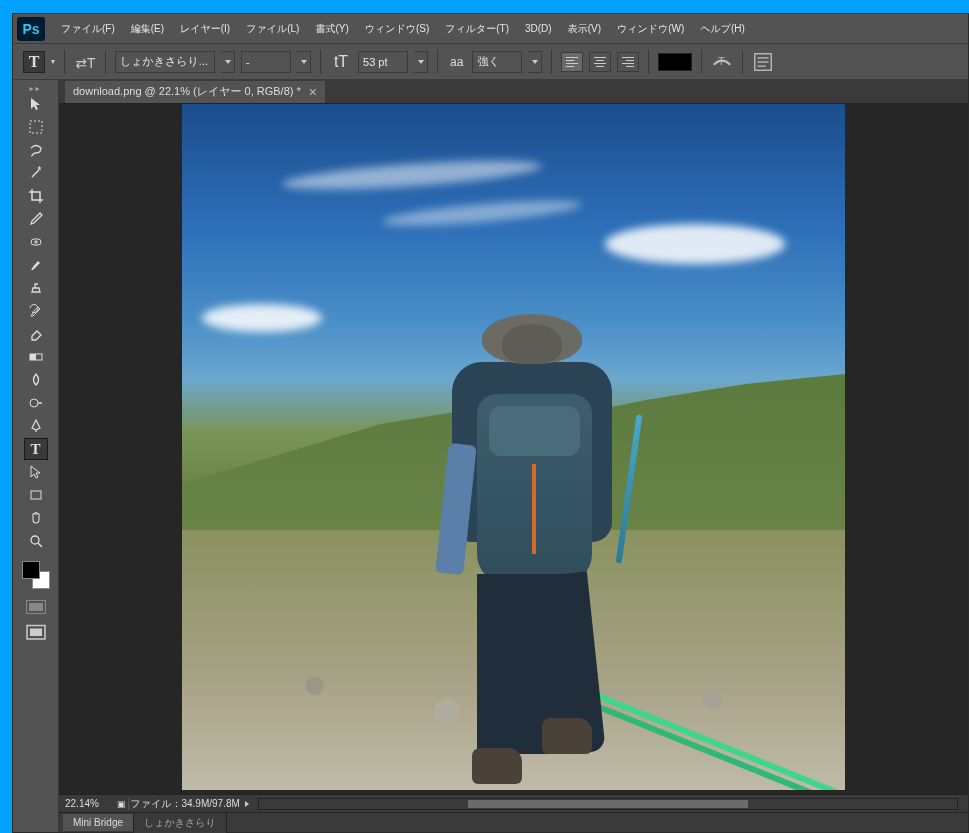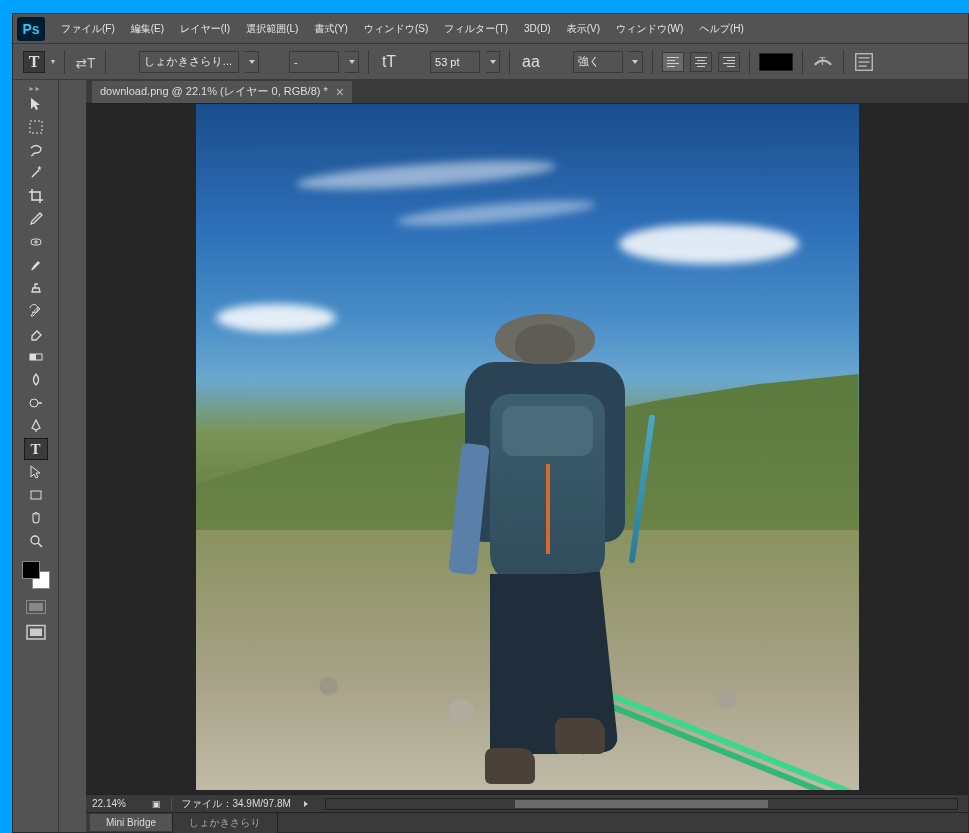--- a/index.html
+++ b/index.html
@@ -8,46 +8,46 @@
 
 .menubar { display: flex; align-items: center; height: 30px; background: #535353; border-bottom: 1px solid #3a3a3a; padding-left: 4px; }
 .ps-logo { width: 28px; height: 24px; background: #001c33; border-radius: 3px; display: flex; align-items: center; justify-content: center; margin-right: 8px; }
 .ps-logo-text { color: #31c5f4; font-weight: 700; font-size: 14px; }
 .menu-item { color: #e6e6e6; font-size: 10px; padding: 4px 8px; cursor: pointer; }
 
 .options-bar { display: flex; align-items: center; height: 36px; background: #535353; border-bottom: 1px solid #3a3a3a; padding: 0 10px; gap: 6px; }
 .opt-icon { width: 22px; height: 22px; display: flex; align-items: center; justify-content: center; color: #ddd; }
 .opt-icon.selected { background: #3a3a3a; border: 1px solid #222; }
 .opt-sep { width: 1px; height: 24px; background: #3a3a3a; margin: 0 3px; }
-.opt-select { height: 22px; background: #535353; border: 1px solid #3a3a3a; color: #e6e6e6; font-size: 11px; padding: 0 4px; display: flex; align-items: center; margin-left: 24px; }
+.opt-select { height: 22px; background: #535353; border: 1px solid #3a3a3a; color: #e6e6e6; font-size: 11px; padding: 0 4px; display: flex; align-items: center; }
 .opt-select.font { width: 100px; }
 .opt-select.style { width: 50px; }
 .opt-select.size { width: 50px; }
 .opt-select.strength { width: 50px; }
 .opt-dd { width: 14px; height: 22px; background: #535353; border: 1px solid #3a3a3a; border-left: none; display: flex; align-items: center; justify-content: center; color: #ccc; font-size: 7px; }
-.opt-label { color: #ddd; font-size: 16px; margin: 0 3px; }
+.opt-label { color: #ddd; font-size: 12px; margin: 0 3px; }
 .align-btn { width: 22px; height: 20px; border: 1px solid #3a3a3a; display: flex; align-items: center; justify-content: center; background: #535353; }
 .align-btn.active { background: #6a6a6a; }
 .color-swatch { width: 34px; height: 18px; background: #000; border: 1px solid #222; }
 .mini-icon { width: 22px; height: 22px; display: flex; align-items: center; justify-content: center; color: #bbb; }
 
 .work-area { display: flex; height: calc(100% - 66px); }
 .tool-palette { width: 46px; background: #535353; border-right: 1px solid #3a3a3a; padding-top: 4px; display: flex; flex-direction: column; align-items: center; gap: 1px; }
 .tool-handle { width: 24px; height: 8px; display: flex; align-items: center; justify-content: center; color: #aaa; font-size: 8px; letter-spacing: 2px; }
 .tool { width: 24px; height: 22px; display: flex; align-items: center; justify-content: center; color: #ddd; cursor: pointer; position: relative; }
 .tool.active { background: #3a3a3a; border: 1px solid #1a1a1a; }
 .tool svg { width: 16px; height: 16px; }
 .fg-bg { width: 28px; height: 28px; position: relative; margin-top: 8px; }
 .fg-sw { position: absolute; width: 18px; height: 18px; background: #000; border: 1px solid #888; top: 0; left: 0; z-index: 2; }
 .bg-sw { position: absolute; width: 18px; height: 18px; background: #fff; border: 1px solid #888; bottom: 0; right: 0; }
 .mask-mode { width: 20px; height: 14px; border: 1px solid #888; margin-top: 10px; background: #535353; position: relative; }
 .mask-mode::after { content: ""; position: absolute; inset: 2px; background: #888; }
 .screen-mode { width: 24px; height: 20px; display: flex; align-items: center; justify-content: center; color: #ccc; margin-top: 8px; }
 
-.canvas-area { flex: 1; background: #262626; display: flex; flex-direction: column; margin-left: 27px; }
+.canvas-area { flex: 1; background: #262626; display: flex; flex-direction: column; }
 .doc-tabs { height: 24px; display: flex; align-items: center; padding-left: 6px; background: #3a3a3a; border-bottom: 1px solid #222; }
 .doc-tab { display: flex; align-items: center; gap: 8px; padding: 3px 8px; color: #ddd; font-size: 11px; background: #535353; }
 .doc-tab-close { color: #bbb; font-size: 14px; cursor: pointer; }
 
 .canvas-viewport { flex: 1; position: relative; overflow: hidden; display: flex; align-items: flex-start; justify-content: center; background: #262626; }
 .image-stage { margin-top: 0; width: 663px; height: 686px; background: linear-gradient(to bottom, #1b4d8c 0%, #2d6fb8 18%, #4a8fc8 32%, #6ba8d0 40%, #7a9456 48%, #6d8549 55%, #8a9b6a 65%, #9aa582 80%, #b5b09a 100%); position: relative; overflow: hidden; }
 
 
 .cloud { position: absolute; background: rgba(255,255,255,0.85); border-radius: 50%; filter: blur(4px); }
 .c1 { width: 180px; height: 40px; top: 120px; right: 60px; }
@@ -70,49 +70,49 @@
 .pole { position: absolute; top: 100px; right: -10px; width: 6px; height: 150px; background: linear-gradient(to bottom, #4aa8c8, #2a7a98); transform: rotate(8deg); border-radius: 3px; }
 .pants { position: absolute; top: 260px; left: 35px; width: 110px; height: 180px; background: #1f2e3a; }
 .pants::before { content: ""; position: absolute; top: 0; left: 0; width: 48px; height: 180px; background: #1f2e3a; border-radius: 0 0 14px 14px; }
 .pants::after { content: ""; position: absolute; top: 0; right: 0; width: 48px; height: 180px; background: #1f2e3a; border-radius: 0 0 14px 14px; transform: rotate(-6deg); transform-origin: top; }
 .boot-l { position: absolute; bottom: 0; left: 30px; width: 50px; height: 36px; background: #4a4238; border-radius: 8px 14px 6px 6px; }
 .boot-r { position: absolute; bottom: 30px; left: 100px; width: 50px; height: 36px; background: #4a4238; border-radius: 8px 14px 6px 6px; }
 .towel { position: absolute; top: 130px; left: 0px; width: 28px; height: 130px; background: #5a7fa8; border-radius: 6px; transform: rotate(6deg); }
 
 .rope { position: absolute; bottom: 60px; right: -20px; width: 380px; height: 6px; background: #3dd68c; transform: rotate(22deg); border-radius: 3px; box-shadow: 0 10px 0 #2fb876; }
 
-.status-bar { height: 18px; background: #3a3a3a; display: flex; align-items: center; padding: 0 6px; gap: 10px; border-top: 1px solid #222; font-size: 10px; color: #ddd; }
+.status-bar { height: 18px; background: #3a3a3a; display: flex; align-items: center; padding: 0 6px; gap: 2px; border-top: 1px solid #222; font-size: 10px; color: #ddd; }
 .status-zoom { width: 50px; }
 .status-sep { width: 1px; height: 12px; background: #555; }
 .status-arrow { width: 10px; display:flex; justify-content:center; color:#ccc; }
 .hscroll { flex: 1; height: 12px; background: #3a3a3a; position: relative; border: 1px solid #222; margin: 0 4px; }
 .hscroll-thumb { position: absolute; left: 30%; width: 40%; top: 1px; bottom: 1px; background: #6a6a6a; }
 
 .panels-bar { height: 20px; background: #3a3a3a; display: flex; align-items: center; padding-left: 4px; gap: 0; border-top: 1px solid #222; }
-.panel-tab { font-size: 10px; color: #ddd; padding: 3px 16px; background: #535353; border-right: 1px solid #222; cursor: pointer; }
+.panel-tab { font-size: 10px; color: #ddd; padding: 3px 10px; background: #535353; border-right: 1px solid #222; cursor: pointer; }
 .panel-tab.inactive { background: #3a3a3a; color: #aaa; }
 
 .tri { width: 0; height: 0; border-left: 3px solid transparent; border-right: 3px solid transparent; border-top: 4px solid #ccc; }
 .tri-r { border-top: 3px solid transparent; border-bottom: 3px solid transparent; border-left: 4px solid #ccc; border-right: none; }
 .align-lines { display:flex; flex-direction:column; gap:2px; }
 .align-lines span { display:block; height:1px; background:#ccc; }
 </style>
 </head>
 <body>
 
 <div class="app-window">
 
   <div class="menubar">
     <div class="ps-logo">
         <span class="ps-logo-text">Ps</span>
       </div>
     <div class="menu-item">ファイル(F)</div>
     <div class="menu-item">編集(E)</div>
     <div class="menu-item">レイヤー(I)</div>
-    <div class="menu-item">選択範囲(L)</div>
+    <div class="menu-item">ファイル(L)</div>
     <div class="menu-item">書式(Y)</div>
     <div class="menu-item">ウィンドウ(S)</div>
     <div class="menu-item">フィルター(T)</div>
     <div class="menu-item">3D(D)</div>
     <div class="menu-item">表示(V)</div>
     <div class="menu-item">ウィンドウ(W)</div>
     <div class="menu-item">ヘルプ(H)</div>
   </div>
 
   <div class="options-bar">

